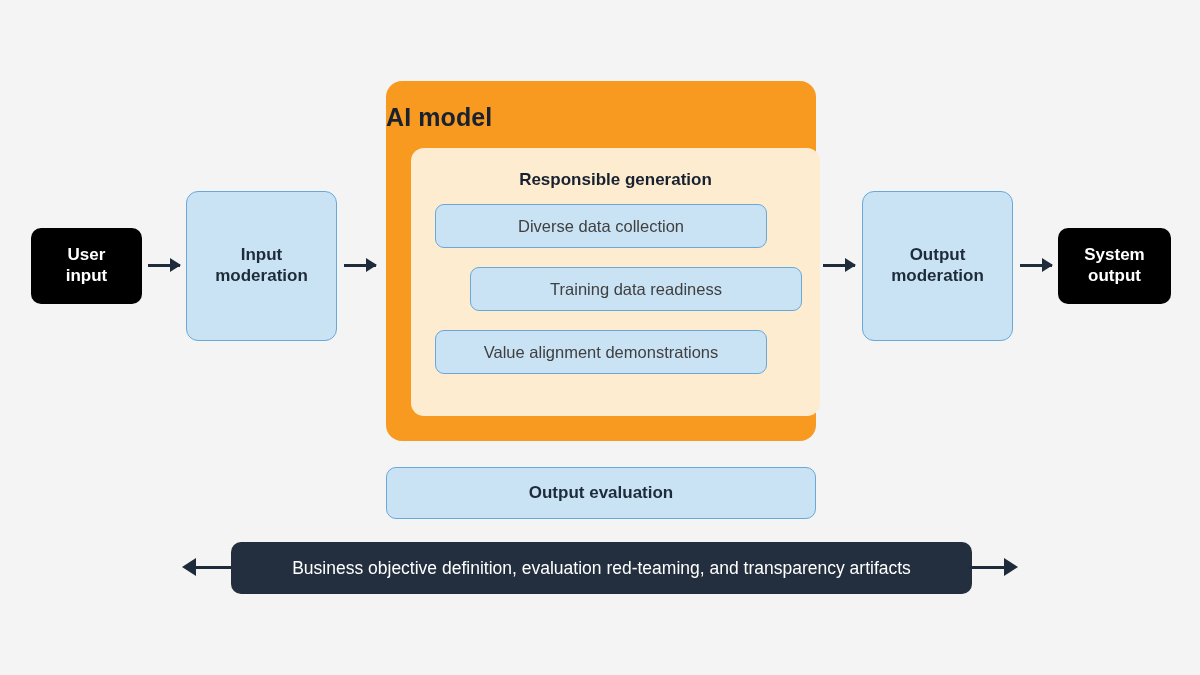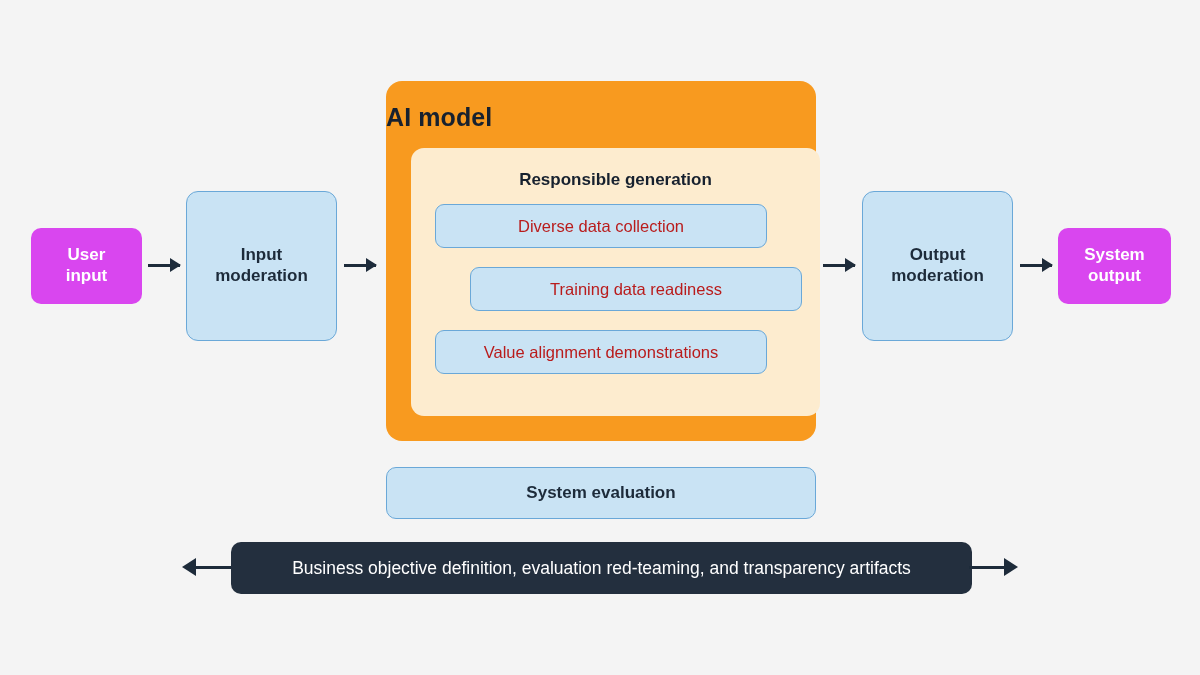--- a/index.html
+++ b/index.html
@@ -28,42 +28,42 @@
     box-sizing: border-box;
     display: flex;
     align-items: center;
     justify-content: center;
     text-align: center;
     line-height: 1.22;
   }
 
   
   .node-solid {
-    background: #d946ef;
+    background: #000000;
     color: #ffffff;
     font-weight: bold;
     font-size: 17px;
     border-radius: 10px;
   }
 
   
   .node-light {
     background: #c9e3f4;
     border: 1.4px solid #6aa8d8;
     color: #1d2b3a;
     font-weight: bold;
     font-size: 17px;
     border-radius: 12px;
   }
 
   
   .capsule {
     background: #c9e3f4;
     border: 1.4px solid #6aa8d8;
-    color: #b91c1c;
+    color: #404040;
     font-weight: normal;
     font-size: 16.5px;
     border-radius: 9px;
   }
 
   
   #ai-model-box {
     position: absolute;
     left: 386px;
     top: 81px;
@@ -226,21 +226,21 @@
   </div>
 
   <div class="arrow" style="left:1020px; top:264px; width:32px;"></div>
 
   <div class="node node-solid" id="system-output-node" style="left:1058px; top:228px; width:113px; height:76px; flex-direction:column;">
     <span>System</span>
     <span>output</span>
   </div>
 
   <div class="node node-light" id="value-evaluation-node" style="left:386px; top:467px; width:430px; height:52px; border-radius:10px;">
-    <span>System evaluation</span>
+    <span>Output evaluation</span>
   </div>
 
   <div class="bar-head" id="bar-head-left"></div>
   <div class="bar-line" id="bar-line-left"></div>
 
   <div id="bottom-bar">
     <span>Business objective definition, evaluation red-teaming, and transparency artifacts</span>
   </div>
 
   <div class="bar-line" id="bar-line-right"></div>

